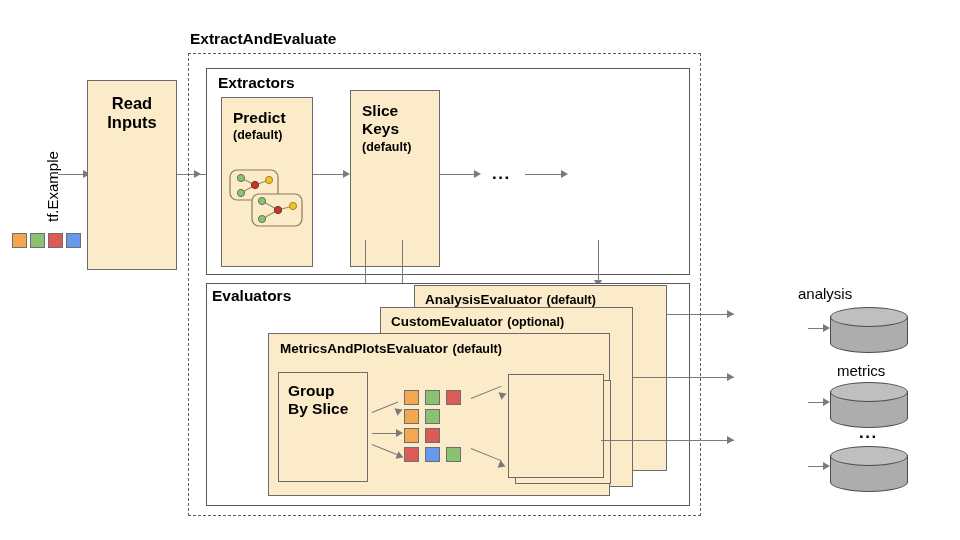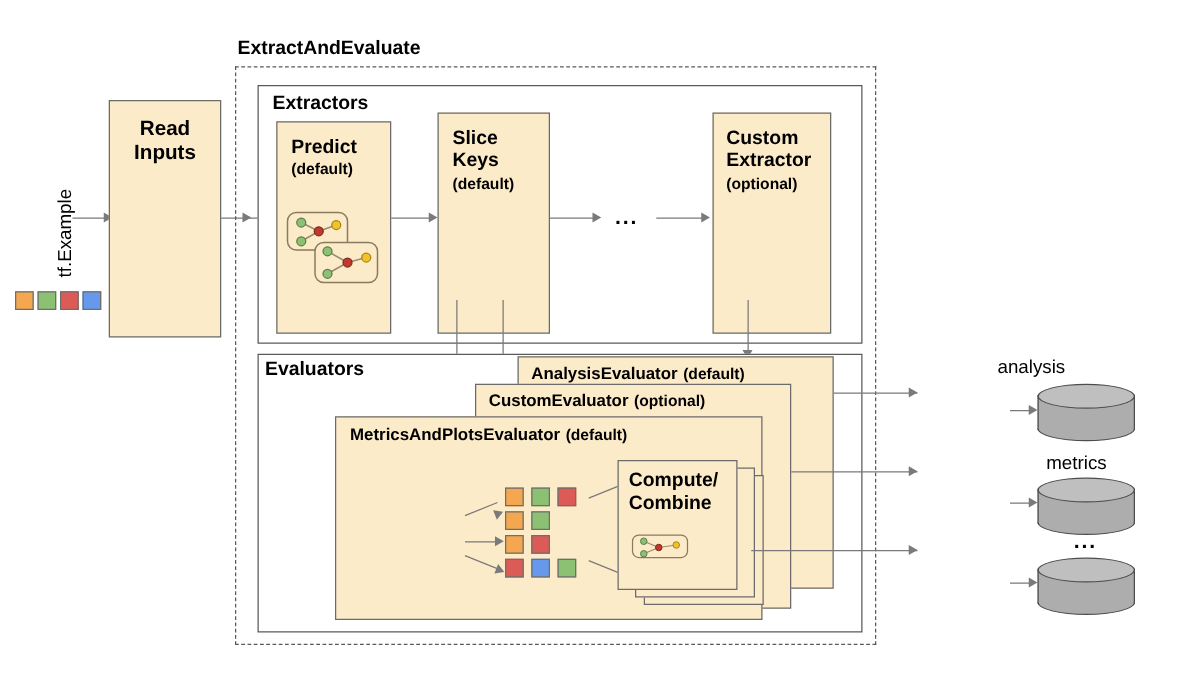--- a/index.html
+++ b/index.html
@@ -157,25 +157,20 @@
     <div class="lbl-lg" style="margin:0 0 0 11px;">Keys</div>
     <div class="sub" style="margin:1px 0 0 11px;">(default)</div>
   </div>
 
   <div class="hline" style="left:440px;top:174px;width:38px;"></div>
   <div class="arrow-r" style="left:474px;top:170px;"></div>
   <div class="abs ellipsis" style="left:492px;top:164px;">...</div>
   <div class="hline" style="left:525px;top:174px;width:40px;"></div>
   <div class="arrow-r" style="left:561px;top:170px;"></div>
 
-  <div class="abs tan-box" style="left:570px;top:90px;width:95px;height:177px;">
-    <div class="lbl-lg" style="margin:11px 0 0 10px;">Custom</div>
-    <div class="lbl-lg" style="margin:0 0 0 10px;">Extractor</div>
-    <div class="sub" style="margin:1px 0 0 10px;">(optional)</div>
-  </div>
 
   <div class="vline" style="left:365px;top:240px;height:88px;"></div>
   <div class="arrow-d" style="left:361px;top:325px;"></div>
 
   <div class="vline" style="left:402px;top:240px;height:62px;"></div>
   <div class="arrow-d" style="left:398px;top:299px;"></div>
 
   <div class="vline" style="left:598px;top:240px;height:43px;"></div>
   <div class="arrow-d" style="left:594px;top:280px;"></div>
 
@@ -196,20 +191,24 @@
     </div>
   </div>
 
   <div class="abs tan-box" style="left:268px;top:333px;width:342px;height:163px;">
     <div style="margin:5px 0 0 11px;white-space:nowrap;">
       <span class="lbl-md">MetricsAndPlotsEvaluator</span>
       <span class="sub">(default)</span>
     </div>
   </div>
 
+  <div class="abs tan-box-inner" style="left:278px;top:372px;width:90px;height:110px;">
+    <div class="lbl-lg" style="margin:9px 0 0 9px;">Group</div>
+    <div class="lbl-lg" style="margin:0 0 0 9px;">By Slice</div>
+  </div>
 
   <div class="diag" style="left:372px;top:412px;width:28px;transform:rotate(-22deg);"></div>
   <div class="diag-head" style="left:396px;top:408px;transform:rotate(-22deg);"></div>
 
   <div class="diag" style="left:372px;top:433px;width:28px;"></div>
   <div class="diag-head" style="left:396px;top:429px;"></div>
 
   <div class="diag" style="left:372px;top:444px;width:30px;transform:rotate(22deg);"></div>
   <div class="diag-head" style="left:397px;top:451px;transform:rotate(22deg);"></div>
 
@@ -230,36 +229,20 @@
   </div>
 
   <div class="diag" style="left:471px;top:398px;width:33px;transform:rotate(-22deg);"></div>
   <div class="diag-head" style="left:500px;top:392px;transform:rotate(-22deg);"></div>
 
   <div class="diag" style="left:471px;top:448px;width:33px;transform:rotate(22deg);"></div>
   <div class="diag-head" style="left:499px;top:460px;transform:rotate(22deg);"></div>
 
   <div class="abs tan-box-inner" style="left:515px;top:380px;width:96px;height:104px;"></div>
   <div class="abs tan-box-inner" style="left:508px;top:374px;width:96px;height:104px;"></div>
-  <div class="abs tan-box-inner" style="left:494px;top:368px;width:96px;height:104px;">
-    <div class="lbl-lg" style="margin:7px 0 0 8px;">Compute/</div>
-    <div class="lbl-lg" style="margin:0 0 0 8px;">Combine</div>
-    <div class="glyph" style="left:10px;top:56px;">
-      <svg width="50" height="24" viewBox="0 0 50 24">
-        <rect x="1" y="3" width="44" height="18" rx="5" ry="5" fill="#FCEBC8" stroke="#8a7a60" stroke-width="1"></rect>
-        <line x1="10" y1="8" x2="22" y2="13" stroke="#9a8a70" stroke-width="1"></line>
-        <line x1="10" y1="18" x2="22" y2="13" stroke="#9a8a70" stroke-width="1"></line>
-        <line x1="22" y1="13" x2="36" y2="11" stroke="#9a8a70" stroke-width="1"></line>
-        <circle cx="10" cy="8" r="2.6" fill="#8CC173" stroke="#5d7c4a" stroke-width="0.8"></circle>
-        <circle cx="10" cy="18" r="2.6" fill="#8CC173" stroke="#5d7c4a" stroke-width="0.8"></circle>
-        <circle cx="22" cy="13" r="2.6" fill="#C0392B" stroke="#7d2a20" stroke-width="0.8"></circle>
-        <circle cx="36" cy="11" r="2.6" fill="#F2C12E" stroke="#a8860c" stroke-width="0.8"></circle>
-      </svg>
-    </div>
-  </div>
 
   <div class="hline" style="left:667px;top:314px;width:67px;"></div>
   <div class="arrow-r" style="left:727px;top:310px;"></div>
 
   <div class="hline" style="left:633px;top:377px;width:101px;"></div>
   <div class="arrow-r" style="left:727px;top:373px;"></div>
 
   <div class="hline" style="left:601px;top:440px;width:133px;"></div>
   <div class="arrow-r" style="left:727px;top:436px;"></div>
 

